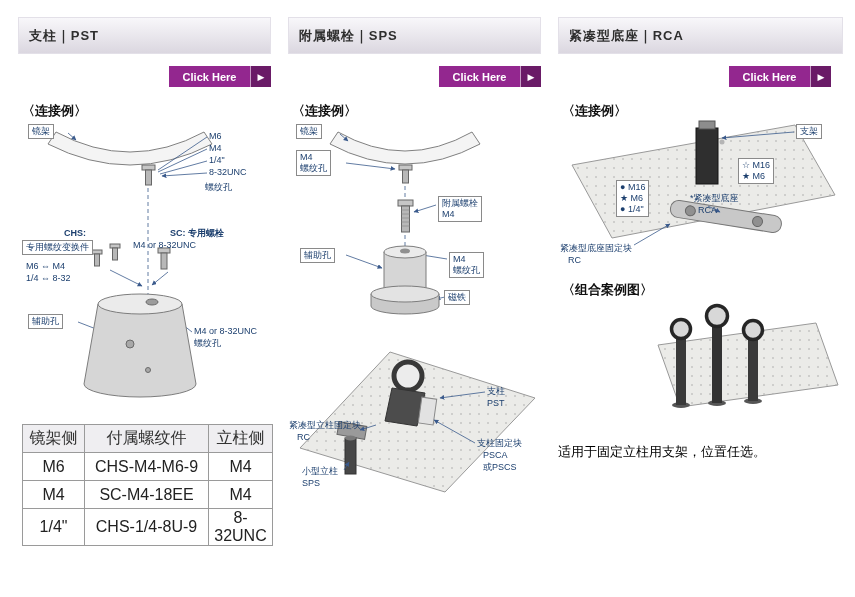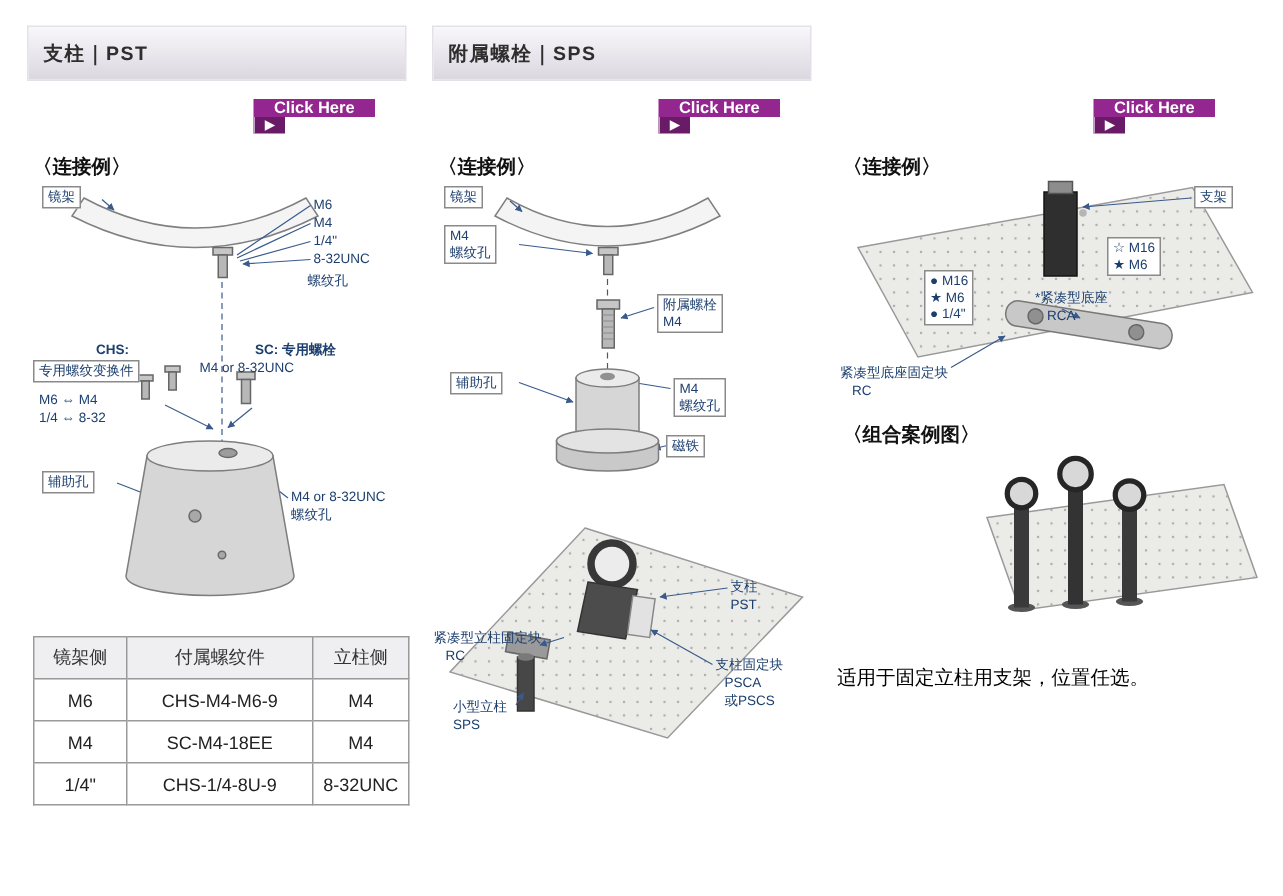--- a/index.html
+++ b/index.html
@@ -3,53 +3,56 @@
 <meta charset="utf-8">
 <style>
   * { margin:0; padding:0; box-sizing:border-box; }
   body { background:#fff; font-family:"Liberation Sans","DejaVu Sans",sans-serif; }
   #page { position:relative; width:855px; height:597px; background:#ffffff; overflow:hidden; }
 
   .hdr { position:absolute; height:37px; background:linear-gradient(#f8f7fa,#dbd7e0);
          border:1px solid #e3e0e8; display:flex; align-items:center; padding-left:10px;
          font-size:13px; font-weight:bold; color:#2e2e2e; letter-spacing:1px; }
 
-  .clickbtn { position:absolute; height:21px; display:flex; cursor:pointer;flex-direction:column; }
+  .clickbtn { position:absolute; height:21px; display:flex; cursor:pointer; }
   .clickbtn .main { background:#93278f; color:#fff; font-size:11px; font-weight:bold;
                     display:flex; align-items:center; justify-content:center; width:81px; }
   .clickbtn .arr  { background:#6a1b67; color:#fff; width:21px; display:flex;
                     align-items:center; justify-content:center; font-size:9px;
                     border-left:1px solid #c59cc4; }
 
   .sec { position:absolute; font-size:13px; font-weight:bold; color:#111; white-space:nowrap; }
   .cap { position:absolute; font-size:13px; color:#000000; white-space:nowrap; }
 
   .lbl { position:absolute; font-size:9px; color:#1c3f6e; line-height:11px; white-space:nowrap; }
   .lblbox { position:absolute; font-size:9px; color:#1c3f6e; background:#fff;
             border:1px solid #8a8a8a; padding:1px 3px; line-height:11px; white-space:nowrap; }
   .lblbox span { display:block; }
   .bold { font-weight:bold;margin-left:42px; }
 
   .diag { position:absolute; }
 
-  table.parts { position:absolute; border-collapse:collapse; font-size:12px; color:#222;
+  table.parts { position:absolute; border-collapse:collapse; font-size:16px; color:#222;
                 text-align:center; background:#fff; }
   table.parts th, table.parts td { border:1px solid #9a9a9a; height:28px; padding:0 4px; }
   table.parts th { background:#efeef1; font-weight:normal; color:#333; }
 </style>
 </head>
 <body>
 
 <div id="page">
 
   <div class="hdr" style="left:18px;top:17px;width:253px">
     <span>支柱｜PST</span>
   </div>
   <div class="hdr" style="left:288px;top:17px;width:253px">
     <span>附属螺栓｜SPS</span>
+  </div>
+  <div class="hdr" style="left:558px;top:17px;width:285px">
+    <span>紧凑型底座｜RCA</span>
   </div>
 
   <div class="clickbtn" style="left:169px;top:66px">
     <span class="main">Click Here</span>
     <span class="arr">▶</span>
   </div>
   <div class="clickbtn" style="left:439px;top:66px">
     <span class="main">Click Here</span>
     <span class="arr">▶</span>
   </div>

